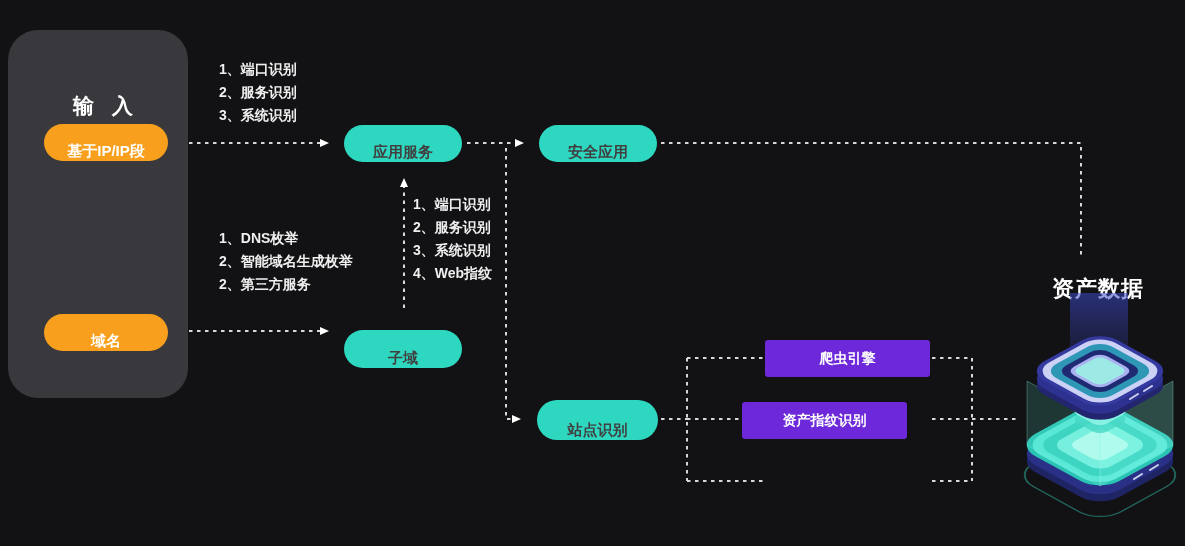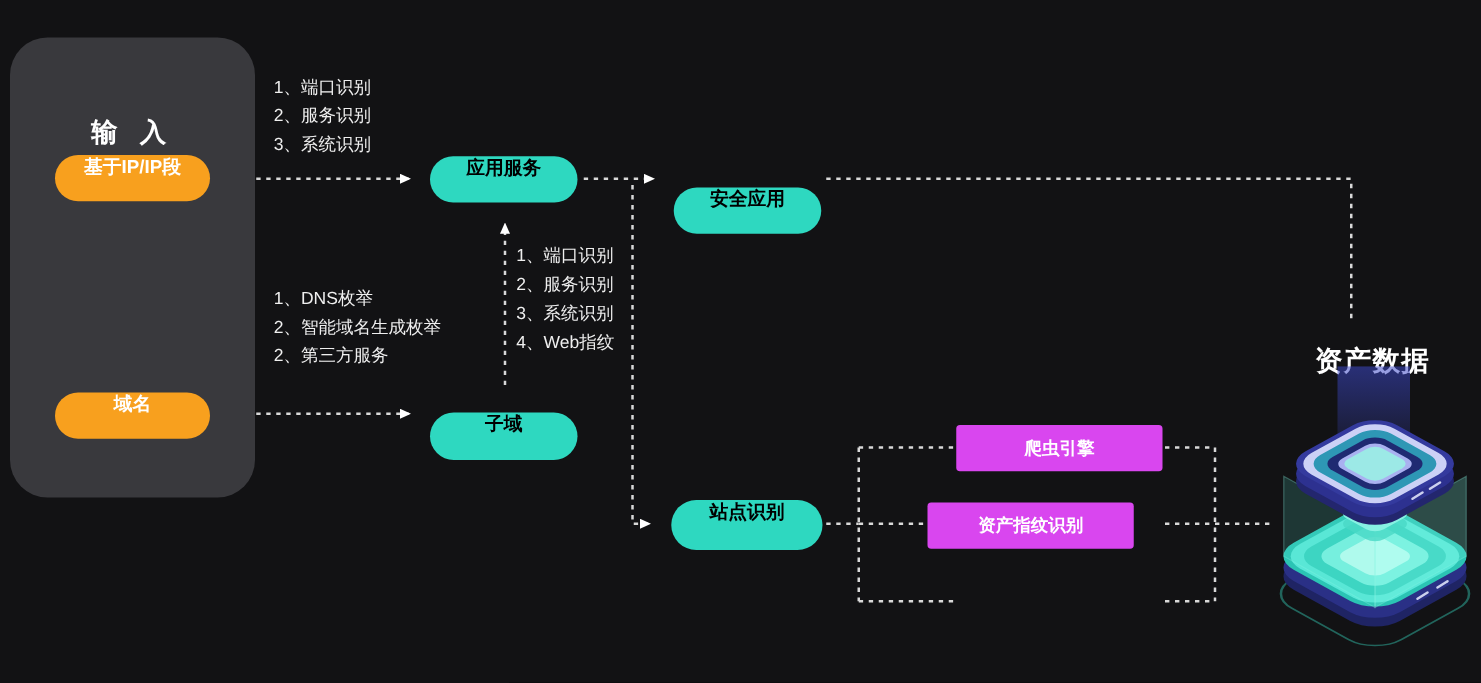--- a/index.html
+++ b/index.html
@@ -3,42 +3,42 @@
 <meta charset="utf-8">
 <style>
   html,body{margin:0;padding:0;background:#0b0b0d;}
   #canvas{
     position:relative;width:1185px;height:546px;overflow:hidden;
     background:#121214;
     font-family:"Liberation Sans","DejaVu Sans",sans-serif;
     color:#fff;
   }
   .panel{
-    position:absolute;left:8px;top:30px;width:196px;height:368px;
+    position:absolute;left:8px;top:30px;width:180px;height:368px;
     background:#39393d;border-radius:30px;
   }
   .panel-title{
     position:absolute;left:0;top:62px;width:196px;text-align:center;
     font-size:21px;font-weight:bold;letter-spacing:6px;color:#fff;
   }
   .pill{
-    position:absolute;display:flex;align-items:flex-start;justify-content:center;
+    position:absolute;display:flex;align-items:flex-end;justify-content:center;
     border-radius:19px;font-size:15px;font-weight:bold;color:#fff;
     box-sizing:border-box;
   }
   .pill.orange{background:#F8A01E;}
-  .pill.teal{background:#2ED8C0;color:#000000;}
+  .pill.teal{background:#2ED8C0;color:#404040;}
   .bluebox{
     position:absolute;display:flex;align-items:center;justify-content:center;
-    background:#d946ef;border-radius:3px;font-size:14px;font-weight:bold;
+    background:#6d28d9;border-radius:3px;font-size:14px;font-weight:bold;
     color:#fff;width:165px;height:37px;text-align:right;
   }
   .anno{
     position:absolute;font-size:14px;line-height:23px;color:#efefef;
-    font-weight:normal;white-space:nowrap;
+    font-weight:bold;white-space:nowrap;
   }
   .asset-label{
     position:absolute;left:1052px;top:274px;width:110px;
     font-size:22px;font-weight:bold;color:#fff;letter-spacing:1px;
   }
   svg.connectors{position:absolute;left:0;top:0;pointer-events:none;}
   .icon-wrap{position:absolute;left:1012px;top:293px;width:173px;height:250px;}
 </style>
 </head>
 <body>
@@ -86,21 +86,21 @@
   <div class="pill orange" style="left:44px;top:124px;width:124px;height:37px;">
     <span>基于IP/IP段</span>
   </div>
   <div class="pill orange" style="left:44px;top:314px;width:124px;height:37px;">
     <span>域名</span>
   </div>
 
   <div class="pill teal" style="left:344px;top:125px;width:118px;height:37px;">
     <span>应用服务</span>
   </div>
-  <div class="pill teal" style="left:539px;top:125px;width:118px;height:37px;margin-top:25px;">
+  <div class="pill teal" style="left:539px;top:125px;width:118px;height:37px;">
     <span>安全应用</span>
   </div>
   <div class="pill teal" style="left:344px;top:330px;width:118px;height:38px;">
     <span>子域</span>
   </div>
   <div class="pill teal" style="left:537px;top:400px;width:121px;height:40px;border-radius:20px;">
     <span>站点识别</span>
   </div>
 
   <div class="bluebox" style="left:765px;top:340px;">

